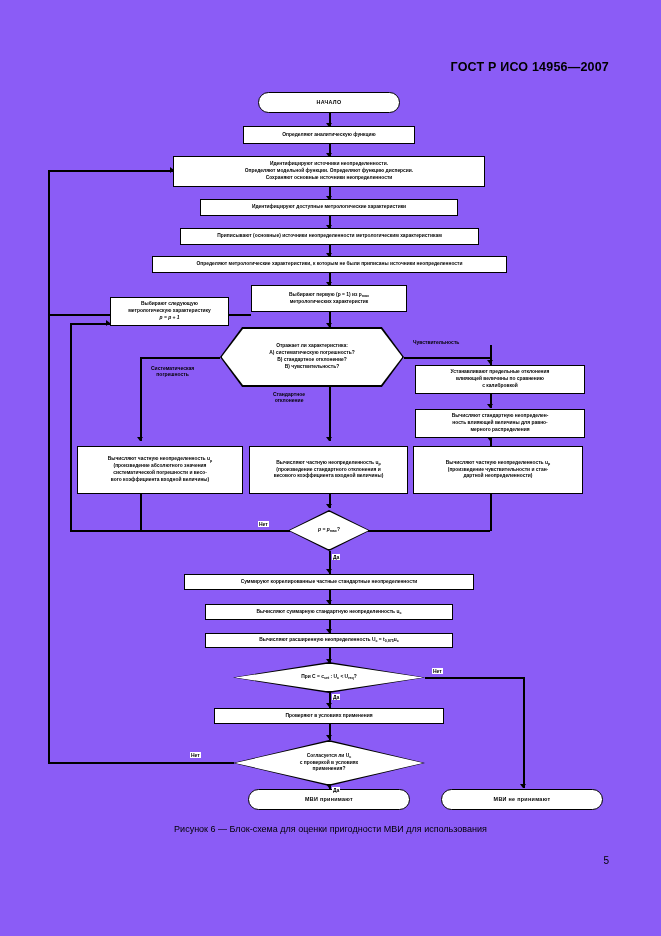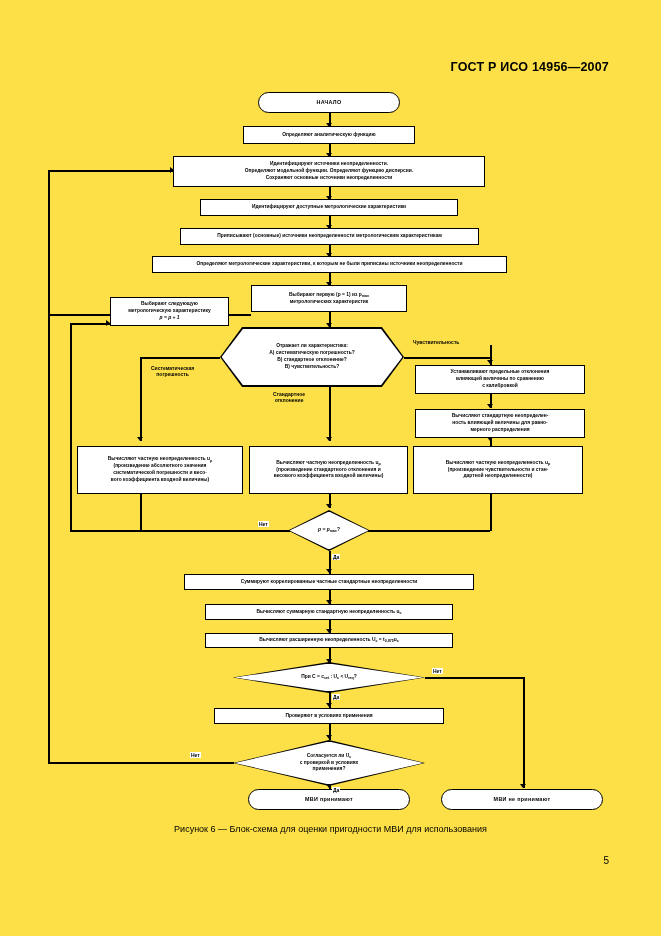--- a/index.html
+++ b/index.html
@@ -13,21 +13,21 @@
     position: relative;
     font-family: "Liberation Sans", sans-serif;
     color: #000000;
     overflow: hidden;
   }
   #page {
     position: absolute;
     left: 0; top: 0;
     width: 661px;
     height: 936px;
-    background: #fde047;
+    background: #8b5cf6;
   }
   .std-header {
     position: absolute;
     right: 52px;
     top: 60px;
     font-size: 12.5px;
     font-weight: bold;
     letter-spacing: 0.2px;
     white-space: nowrap;
   }

